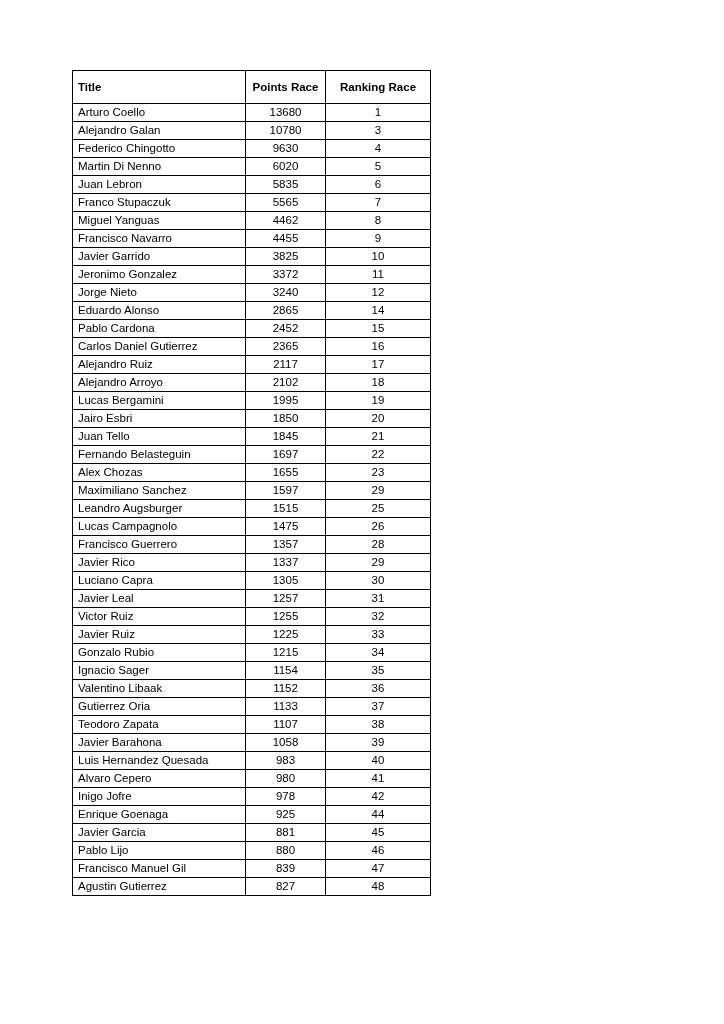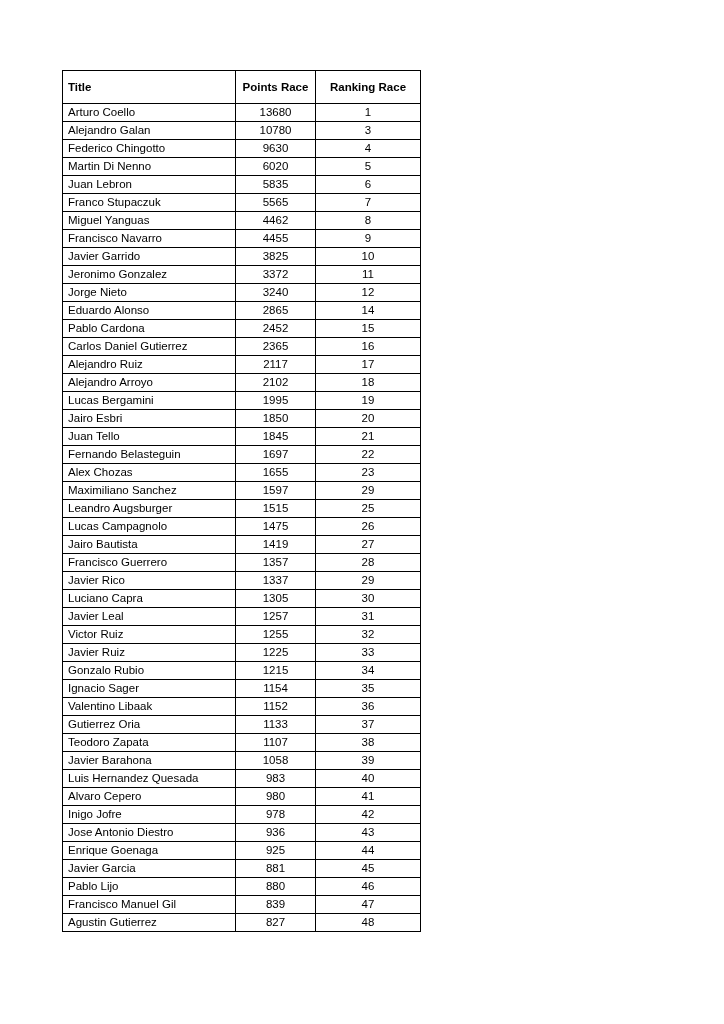--- a/index.html
+++ b/index.html
@@ -7,21 +7,21 @@
   body {
     width: 724px;
     height: 1024px;
     background: #ffffff;
     font-family: "Liberation Sans", sans-serif;
     position: relative;
     color: #000000;
   }
   .sheet-table {
     position: absolute;
-    left: 62px;
+    left: 72px;
     top: 70px;
     border-collapse: collapse;
     table-layout: fixed;
   }
   .sheet-table col.c1 { width: 173px; }
   .sheet-table col.c2 { width: 80px; }
   .sheet-table col.c3 { width: 105px; }
   .sheet-table th, .sheet-table td {
     border: 1px solid #000000;
     font-size: 11.5px;
@@ -174,25 +174,20 @@
           <td class="cell-left">Leandro Augsburger</td>
           <td class="cell-center">1515</td>
           <td class="cell-center">25</td>
         </tr>
         <tr>
           <td class="cell-left">Lucas Campagnolo</td>
           <td class="cell-center">1475</td>
           <td class="cell-center">26</td>
         </tr>
         <tr>
-          <td class="cell-left">Jairo Bautista</td>
-          <td class="cell-center">1419</td>
-          <td class="cell-center">27</td>
-        </tr>
-        <tr>
           <td class="cell-left">Francisco Guerrero</td>
           <td class="cell-center">1357</td>
           <td class="cell-center">28</td>
         </tr>
         <tr>
           <td class="cell-left">Javier Rico</td>
           <td class="cell-center">1337</td>
           <td class="cell-center">29</td>
         </tr>
         <tr>
@@ -252,25 +247,20 @@
         </tr>
         <tr>
           <td class="cell-left">Alvaro Cepero</td>
           <td class="cell-center">980</td>
           <td class="cell-center">41</td>
         </tr>
         <tr>
           <td class="cell-left">Inigo Jofre</td>
           <td class="cell-center">978</td>
           <td class="cell-center">42</td>
-        </tr>
-        <tr>
-          <td class="cell-left">Jose Antonio Diestro</td>
-          <td class="cell-center">936</td>
-          <td class="cell-center">43</td>
         </tr>
         <tr>
           <td class="cell-left">Enrique Goenaga</td>
           <td class="cell-center">925</td>
           <td class="cell-center">44</td>
         </tr>
         <tr>
           <td class="cell-left">Javier Garcia</td>
           <td class="cell-center">881</td>
           <td class="cell-center">45</td>

